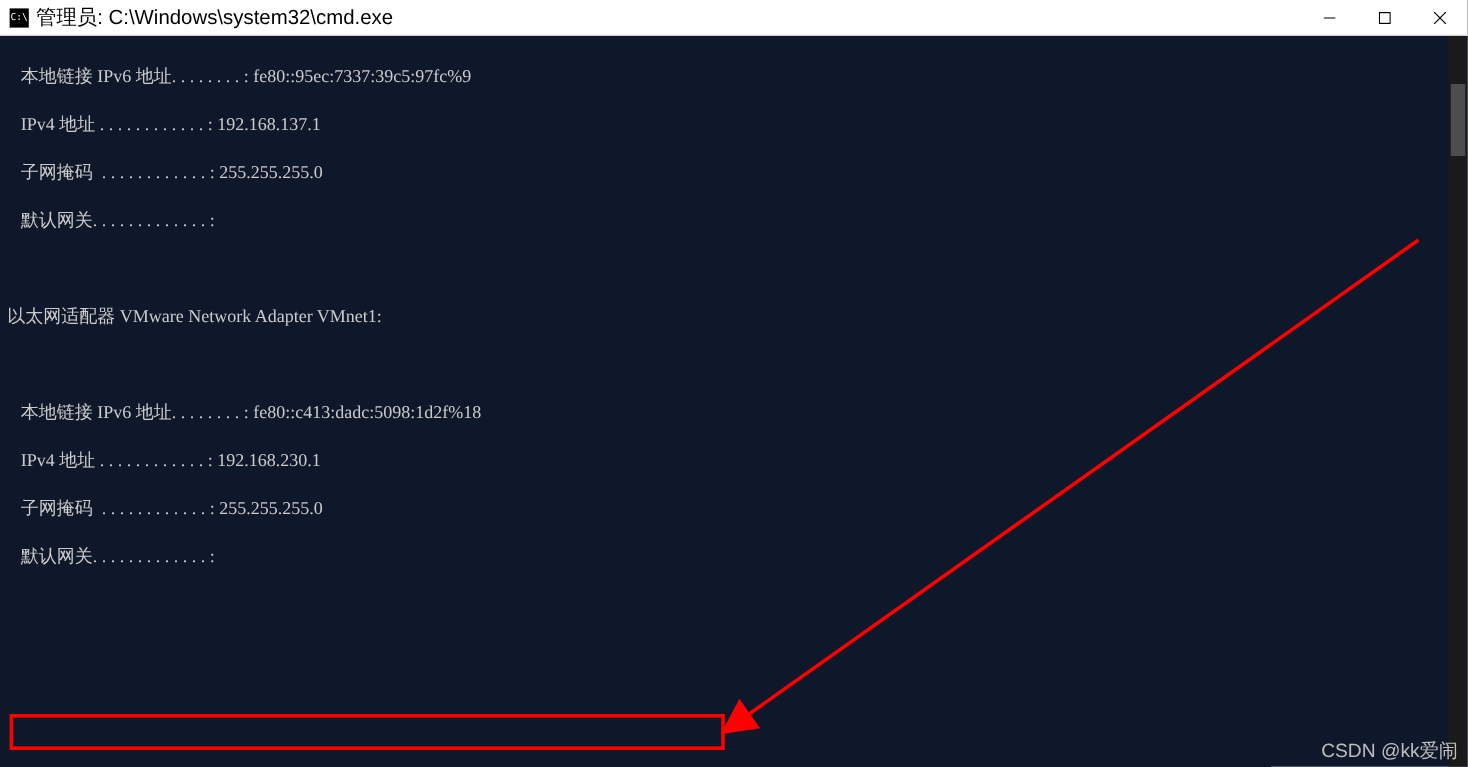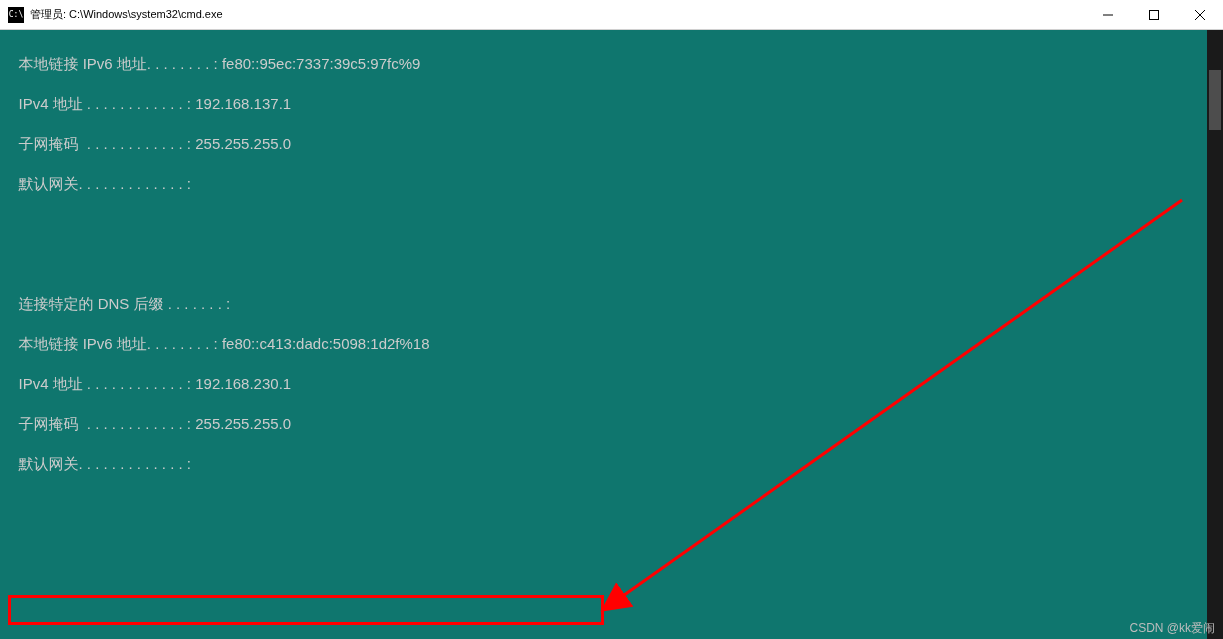--- a/index.html
+++ b/index.html
@@ -25,36 +25,36 @@
     background: #000;
     color: #fff;
     font-size: 8px;
     display: flex; align-items: center; justify-content: center;
     margin-right: 6px;
     font-family: monospace;
   }
   .titlebar-title {
     flex: 1;
     color: #000;
-    font-size: 11px;
+    font-size: 17px;
   }
   .window-controls { display: flex; height: 100%; }
   .win-btn {
     width: 46px; height: 100%;
     display: flex; align-items: center; justify-content: center;
     color: #000;
   }
   .win-btn svg { width: 10px; height: 10px; stroke: #000; fill: none; stroke-width: 1; }
   .terminal {
-    background: #0f766e;
+    background: #0f172a;
     color: #cccccc;
     width: 100%;
     height: calc(100% - 30px);
     padding: 4px 8px 4px 6px;
-    font-family: Liberation Sans, sans-serif;
+    font-family: Liberation Serif, serif;
     font-size: 15px;
     line-height: 20px;
     white-space: pre;
     position: relative;
     overflow: hidden;
   }
   .line { white-space: pre; }
   .scrollbar {
     position: absolute;
     right: 0; top: 30px;
@@ -74,21 +74,21 @@
   }
   .arrow-svg {
     position: absolute;
     pointer-events: none;
   }
   .watermark {
     position: absolute;
     right: 8px;
     bottom: 2px;
     color: #bdbdbd;
-    font-size: 12px;
+    font-size: 16px;
     font-family: "Microsoft YaHei", sans-serif;
   }
 </style>
 </head>
 <body>
 
 <div class="titlebar">
   <div class="titlebar-icon">C:\</div>
   <div class="titlebar-title">管理员: C:\Windows\system32\cmd.exe</div>
   <div class="window-controls">
@@ -110,22 +110,22 @@
     </div>
   </div>
 </div>
 
 <div class="terminal">
 <div class="line"><span>   本地链接 IPv6 地址. . . . . . . . : </span><span>fe80::95ec:7337:39c5:97fc%9</span></div>
 <div class="line"><span>   IPv4 地址 . . . . . . . . . . . . : </span><span>192.168.137.1</span></div>
 <div class="line"><span>   子网掩码  . . . . . . . . . . . . : </span><span>255.255.255.0</span></div>
 <div class="line"><span>   默认网关. . . . . . . . . . . . . :</span><span></span></div>
 <div class="line"> </div>
+<div class="line">以太网适配器 VMware Network Adapter VMnet1:</div>
 <div class="line"> </div>
-<div class="line">   连接特定的 DNS 后缀 . . . . . . . :</div>
 <div class="line"><span>   本地链接 IPv6 地址. . . . . . . . : </span><span>fe80::c413:dadc:5098:1d2f%18</span></div>
 <div class="line"><span>   IPv4 地址 . . . . . . . . . . . . : </span><span>192.168.230.1</span></div>
 <div class="line"><span>   子网掩码  . . . . . . . . . . . . : </span><span>255.255.255.0</span></div>
 <div class="line"><span>   默认网关. . . . . . . . . . . . . :</span><span></span></div>
 <div class="line"> </div>
 <div class="line"> </div>
 
 
 
 

